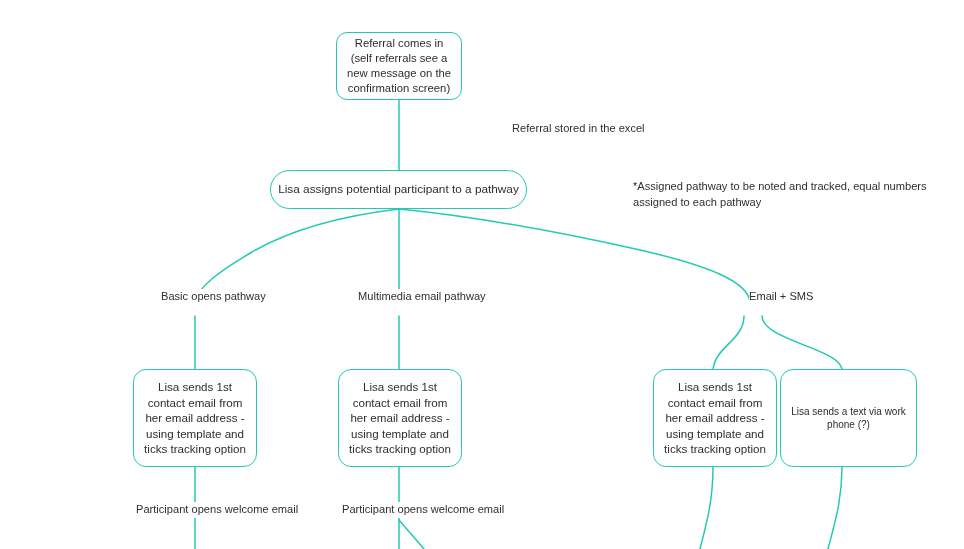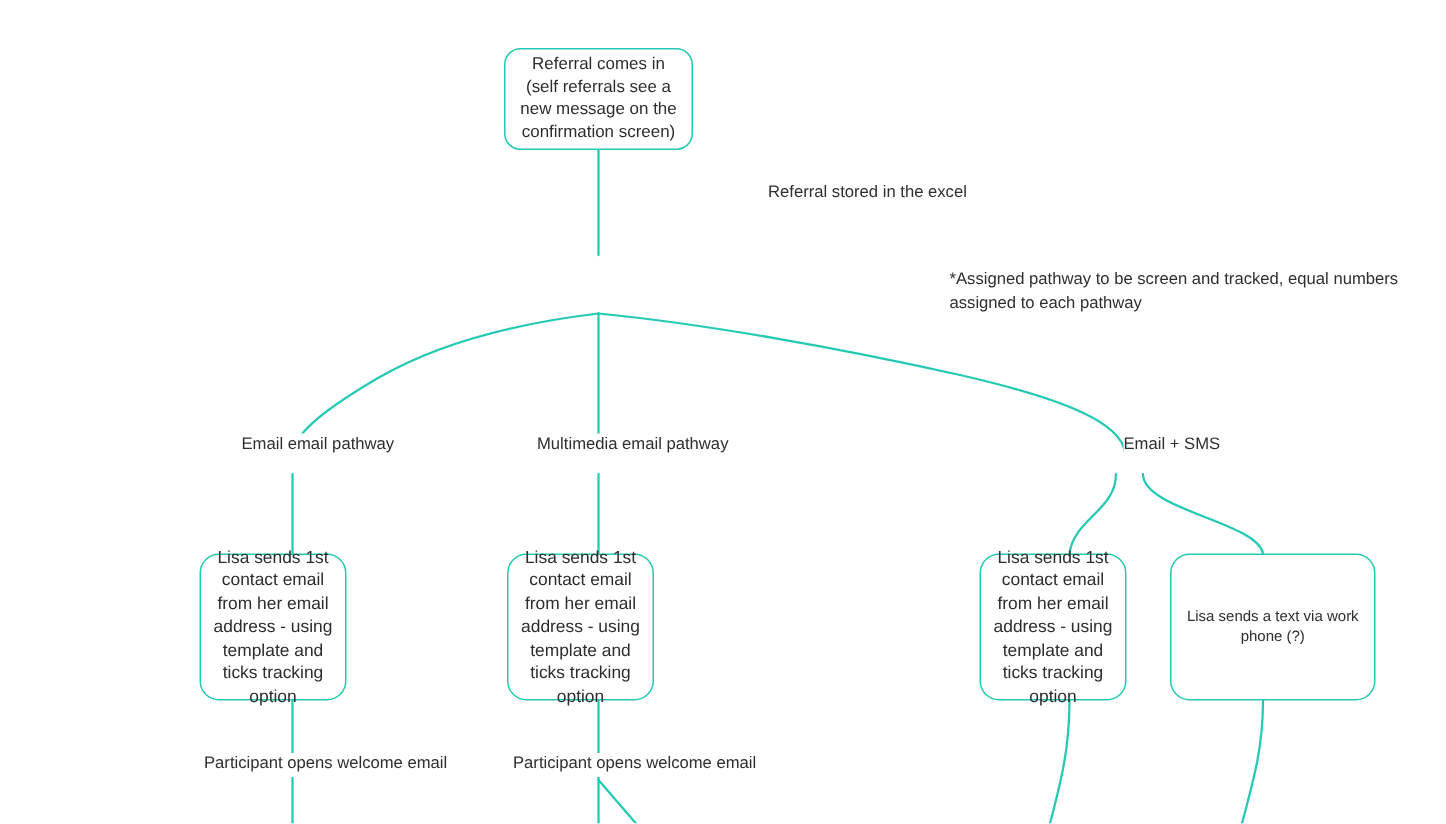--- a/index.html
+++ b/index.html
@@ -59,21 +59,21 @@
     left: 270px;
     top: 170px;
     width: 257px;
     height: 39px;
     border-radius: 19.5px;
     font-size: 11.8px;
   }
   
   .node-action {
     top: 369px;
-    width: 98px;
+    width: 124px;
     height: 98px;
     border-radius: 13px;
     font-size: 11.6px;
   }
   .node-action-1 { left: 133px; }
   .node-action-2 { left: 338px; }
   .node-action-3 { left: 653px; }
   .node-sms {
     left: 780px;
     top: 369px;
@@ -126,42 +126,45 @@
       <path d="M 399,520 L 424,549"></path>
       <path d="M 713,467 C 713,500 707,522 700,549"></path>
       <path d="M 842,467 C 842,500 835,522 828,549"></path>
     </g>
   </svg>
 
   <div class="node node-start">
     <span class="node-text">Referral comes in (self referrals see a new message on the confirmation screen)</span>
   </div>
 
+  <div class="node node-assign">
+    <span class="node-text">Lisa assigns potential participant to a pathway</span>
+  </div>
 
   <div class="node node-action node-action-1">
     <span class="node-text">Lisa sends 1st contact email from her email address - using template and ticks tracking option</span>
   </div>
 
   <div class="node node-action node-action-2">
     <span class="node-text">Lisa sends 1st contact email from her email address - using template and ticks tracking option</span>
   </div>
 
   <div class="node node-action node-action-3">
     <span class="node-text">Lisa sends 1st contact email from her email address - using template and ticks tracking option</span>
   </div>
 
   <div class="node node-sms">
     <span class="node-text">Lisa sends a text via work phone (?)</span>
   </div>
 
   <div class="edge-label lbl-stored">Referral stored in the excel</div>
 
-  <div class="edge-label lbl-assigned">*Assigned pathway to be screen and tracked, equal numbers assigned to each pathway</div>
+  <div class="edge-label lbl-assigned">*Assigned pathway to be noted and tracked, equal numbers assigned to each pathway</div>
 
-  <div class="edge-label lbl-basic">Email email pathway</div>
+  <div class="edge-label lbl-basic">Basic opens pathway</div>
 
   <div class="edge-label lbl-multi">Multimedia email pathway</div>
 
   <div class="edge-label lbl-emailsms">Email + SMS</div>
 
   <div class="edge-label lbl-open-1">Participant opens welcome email</div>
 
   <div class="edge-label lbl-open-2">Participant opens welcome email</div>
 
 </div>

